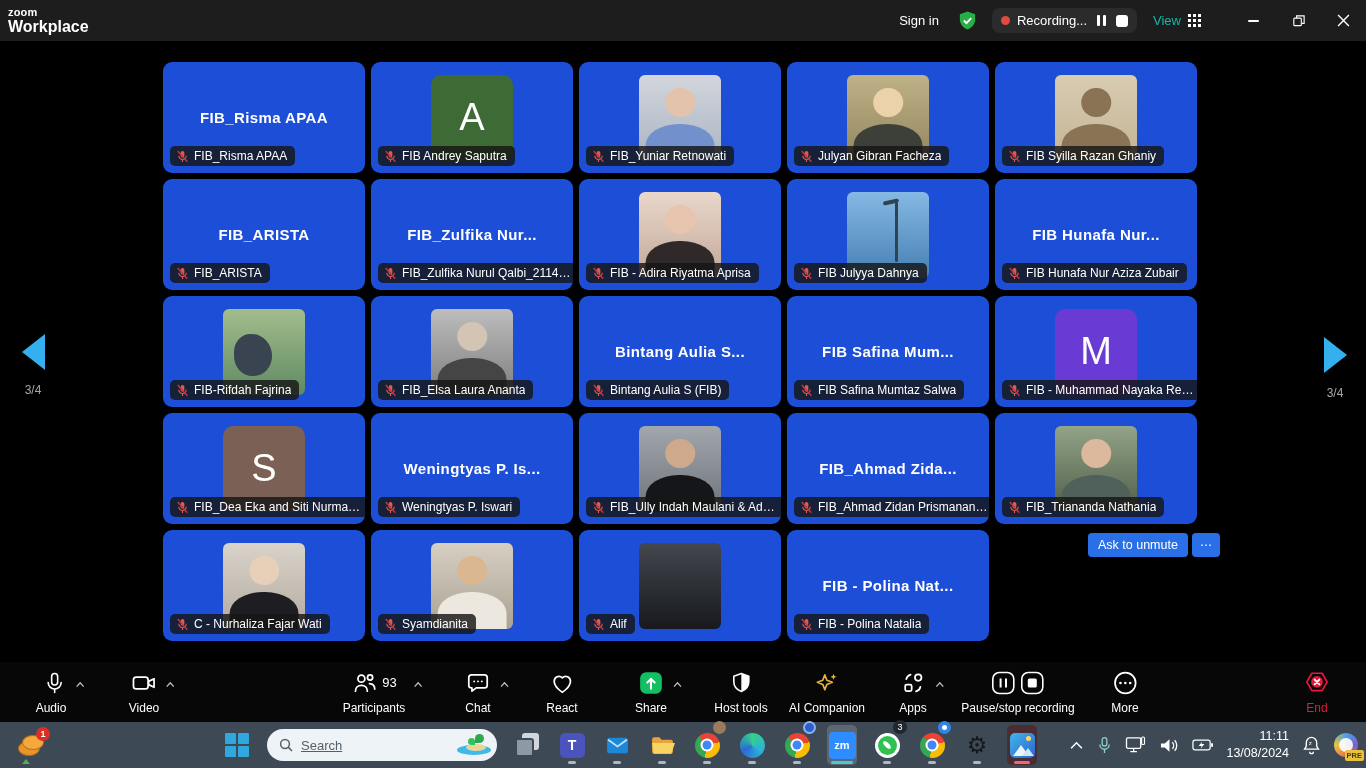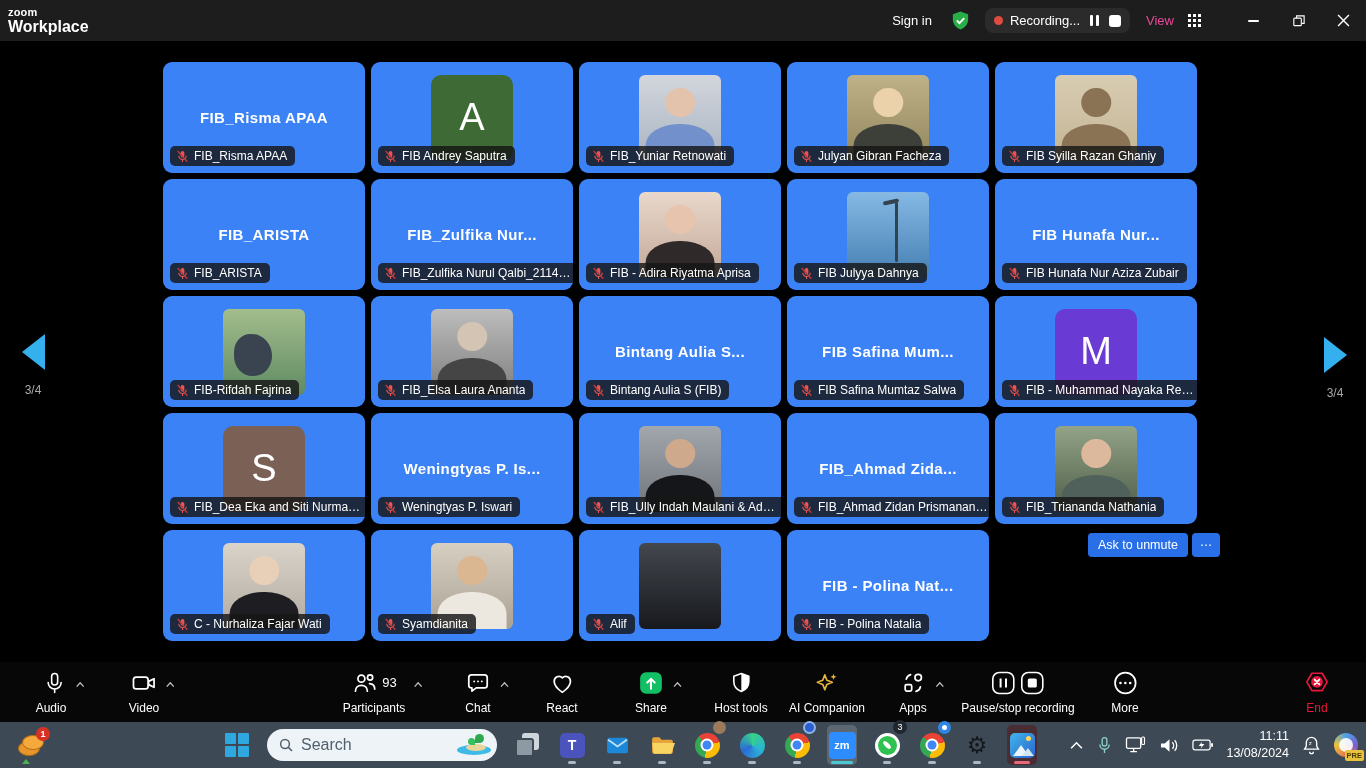--- a/index.html
+++ b/index.html
@@ -15,27 +15,27 @@
   .brand .bottom{color:#fff;font-size:16px;font-weight:600;margin-top:1px;}
   .tb-right{margin-left:auto;display:flex;align-items:center;height:100%;}
   .signin{color:#fff;font-size:13px;padding:0 18px;cursor:default;}
   .shield{display:flex;align-items:center;margin-right:14px;}
   .rec-pill{display:flex;align-items:center;gap:7px;background:#2b2b2b;border-radius:8px;padding:5px 9px;margin-right:16px;}
   .rec-dot{width:9px;height:9px;border-radius:50%;background:#e04a3f;}
   .rec-text{color:#fff;font-size:13px;}
   .rec-pause{display:flex;gap:3px;padding:2px 3px;}
   .rec-pause i{display:block;width:3px;height:11px;background:#fff;border-radius:1px;}
   .rec-stop{width:12px;height:12px;background:#fff;border-radius:3px;}
-  .view-btn{display:flex;align-items:center;gap:14px;color:#ec4899;font-size:13px;margin-right:30px;}
+  .view-btn{display:flex;align-items:center;gap:7px;color:#14b8a6;font-size:13px;margin-right:30px;}
   .win-btn{width:45px;height:41px;display:flex;align-items:center;justify-content:center;color:#fff;}
   .min-glyph{width:11px;height:2px;background:#fff;border-radius:1px;}
   
   .gallery{position:absolute;top:41px;left:0;width:1366px;height:621px;background:#000;}
   .grid{position:absolute;left:163px;top:21px;display:grid;grid-template-columns:repeat(5,202px);grid-auto-rows:111px;gap:6px;}
-  .tile{position:relative;background:#3b82f6;border-radius:9px;overflow:hidden;}
+  .tile{position:relative;background:#1d4ed8;border-radius:9px;overflow:hidden;}
   .tile-title{position:absolute;inset:0;display:flex;align-items:center;justify-content:center;color:#fff;font-size:15px;font-weight:700;letter-spacing:.4px;padding:0 8px;text-align:center;}
   .sq{position:absolute;left:50%;top:50%;transform:translate(-50%,-50%);width:82px;height:86px;border-radius:6px;overflow:hidden;}
   .sq.letter{display:flex;align-items:center;justify-content:center;color:#fff;font-size:38px;border-radius:10px;}
   .ph-head{position:absolute;left:50%;top:16%;transform:translateX(-50%);width:36%;height:34%;border-radius:50%;}
   .ph-body{position:absolute;left:50%;bottom:-10%;transform:translateX(-50%);width:84%;height:52%;border-radius:48% 48% 0 0;}
   .ph-blob{position:absolute;left:14%;top:30%;width:46%;height:48%;border-radius:45% 55% 50% 50%;}
   .ph-pole{position:absolute;left:58%;top:12%;width:3px;height:70%;border-radius:2px;}
   .ph-lamp{position:absolute;left:44%;top:10%;width:16px;height:4px;border-radius:2px;transform:rotate(-12deg);}
   .name-badge{position:absolute;left:7px;bottom:7px;display:flex;align-items:center;gap:5px;background:rgba(22,22,22,.82);border-radius:5px;padding:3px 8px 3px 6px;max-width:calc(100% - 14px);}
   .name-badge .nm{color:#fff;font-size:12px;white-space:nowrap;overflow:hidden;text-overflow:ellipsis;}
@@ -63,21 +63,21 @@
   .notif{position:absolute;left:16px;top:7px;width:34px;height:32px;}
   .coin{position:absolute;width:20px;height:13px;border-radius:50%;background:#e8962b;border:1px solid #b56f14;}
   .notif .b{left:2px;top:12px;}
   .notif .c{left:6px;top:6px;background:#f5a93c;}
   .notif-badge{position:absolute;right:0;top:-2px;background:#d93025;color:#fff;font-size:9px;width:14px;height:14px;border-radius:50%;display:flex;align-items:center;justify-content:center;font-weight:700;}
   .notif-arrow{position:absolute;left:6px;bottom:-3px;width:0;height:0;border-left:4px solid transparent;border-right:4px solid transparent;border-bottom:5px solid #4caf50;}
   .tb-apps{position:absolute;left:222px;top:0;height:46px;display:flex;align-items:center;gap:15px;}
   .start{width:24px;height:24px;display:grid;grid-template-columns:11px 11px;grid-template-rows:11px 11px;gap:2px;}
   .start i{background:#2fa8e0;border-radius:1px;}
   .search-pill{width:212px;height:32px;background:#eef3f7;border-radius:16px;display:flex;align-items:center;padding:0 6px 0 12px;gap:8px;}
-  .search-pill .txt{color:#51606d;font-size:16px;flex:1;}
+  .search-pill .txt{color:#51606d;font-size:13px;flex:1;text-decoration:underline;}
   .island{width:34px;height:24px;position:relative;}
   .island .water{position:absolute;left:0;bottom:2px;width:34px;height:10px;background:#3fb9e8;border-radius:50%;}
   .island .sand{position:absolute;left:9px;bottom:6px;width:20px;height:7px;background:#e8d59a;border-radius:50%;}
   .island .palm{position:absolute;left:18px;top:1px;width:9px;height:9px;background:#2ea84f;border-radius:50% 50% 50% 0;}
   .island .palm2{position:absolute;left:11px;top:5px;width:7px;height:7px;background:#37bf5d;border-radius:50% 50% 0 50%;}
   .app{position:relative;width:30px;height:40px;display:flex;align-items:center;justify-content:center;}
   .app .ind{position:absolute;bottom:1px;left:50%;transform:translateX(-50%);width:8px;height:3px;border-radius:2px;background:#aeb8c0;}
   .app.active-zoom{background:rgba(255,255,255,.16);border-radius:5px;}
   .app.active-zoom .ind{width:22px;background:#49c8d2;}
   .app.active-photos{background:#4a2d33;border-radius:5px;}

